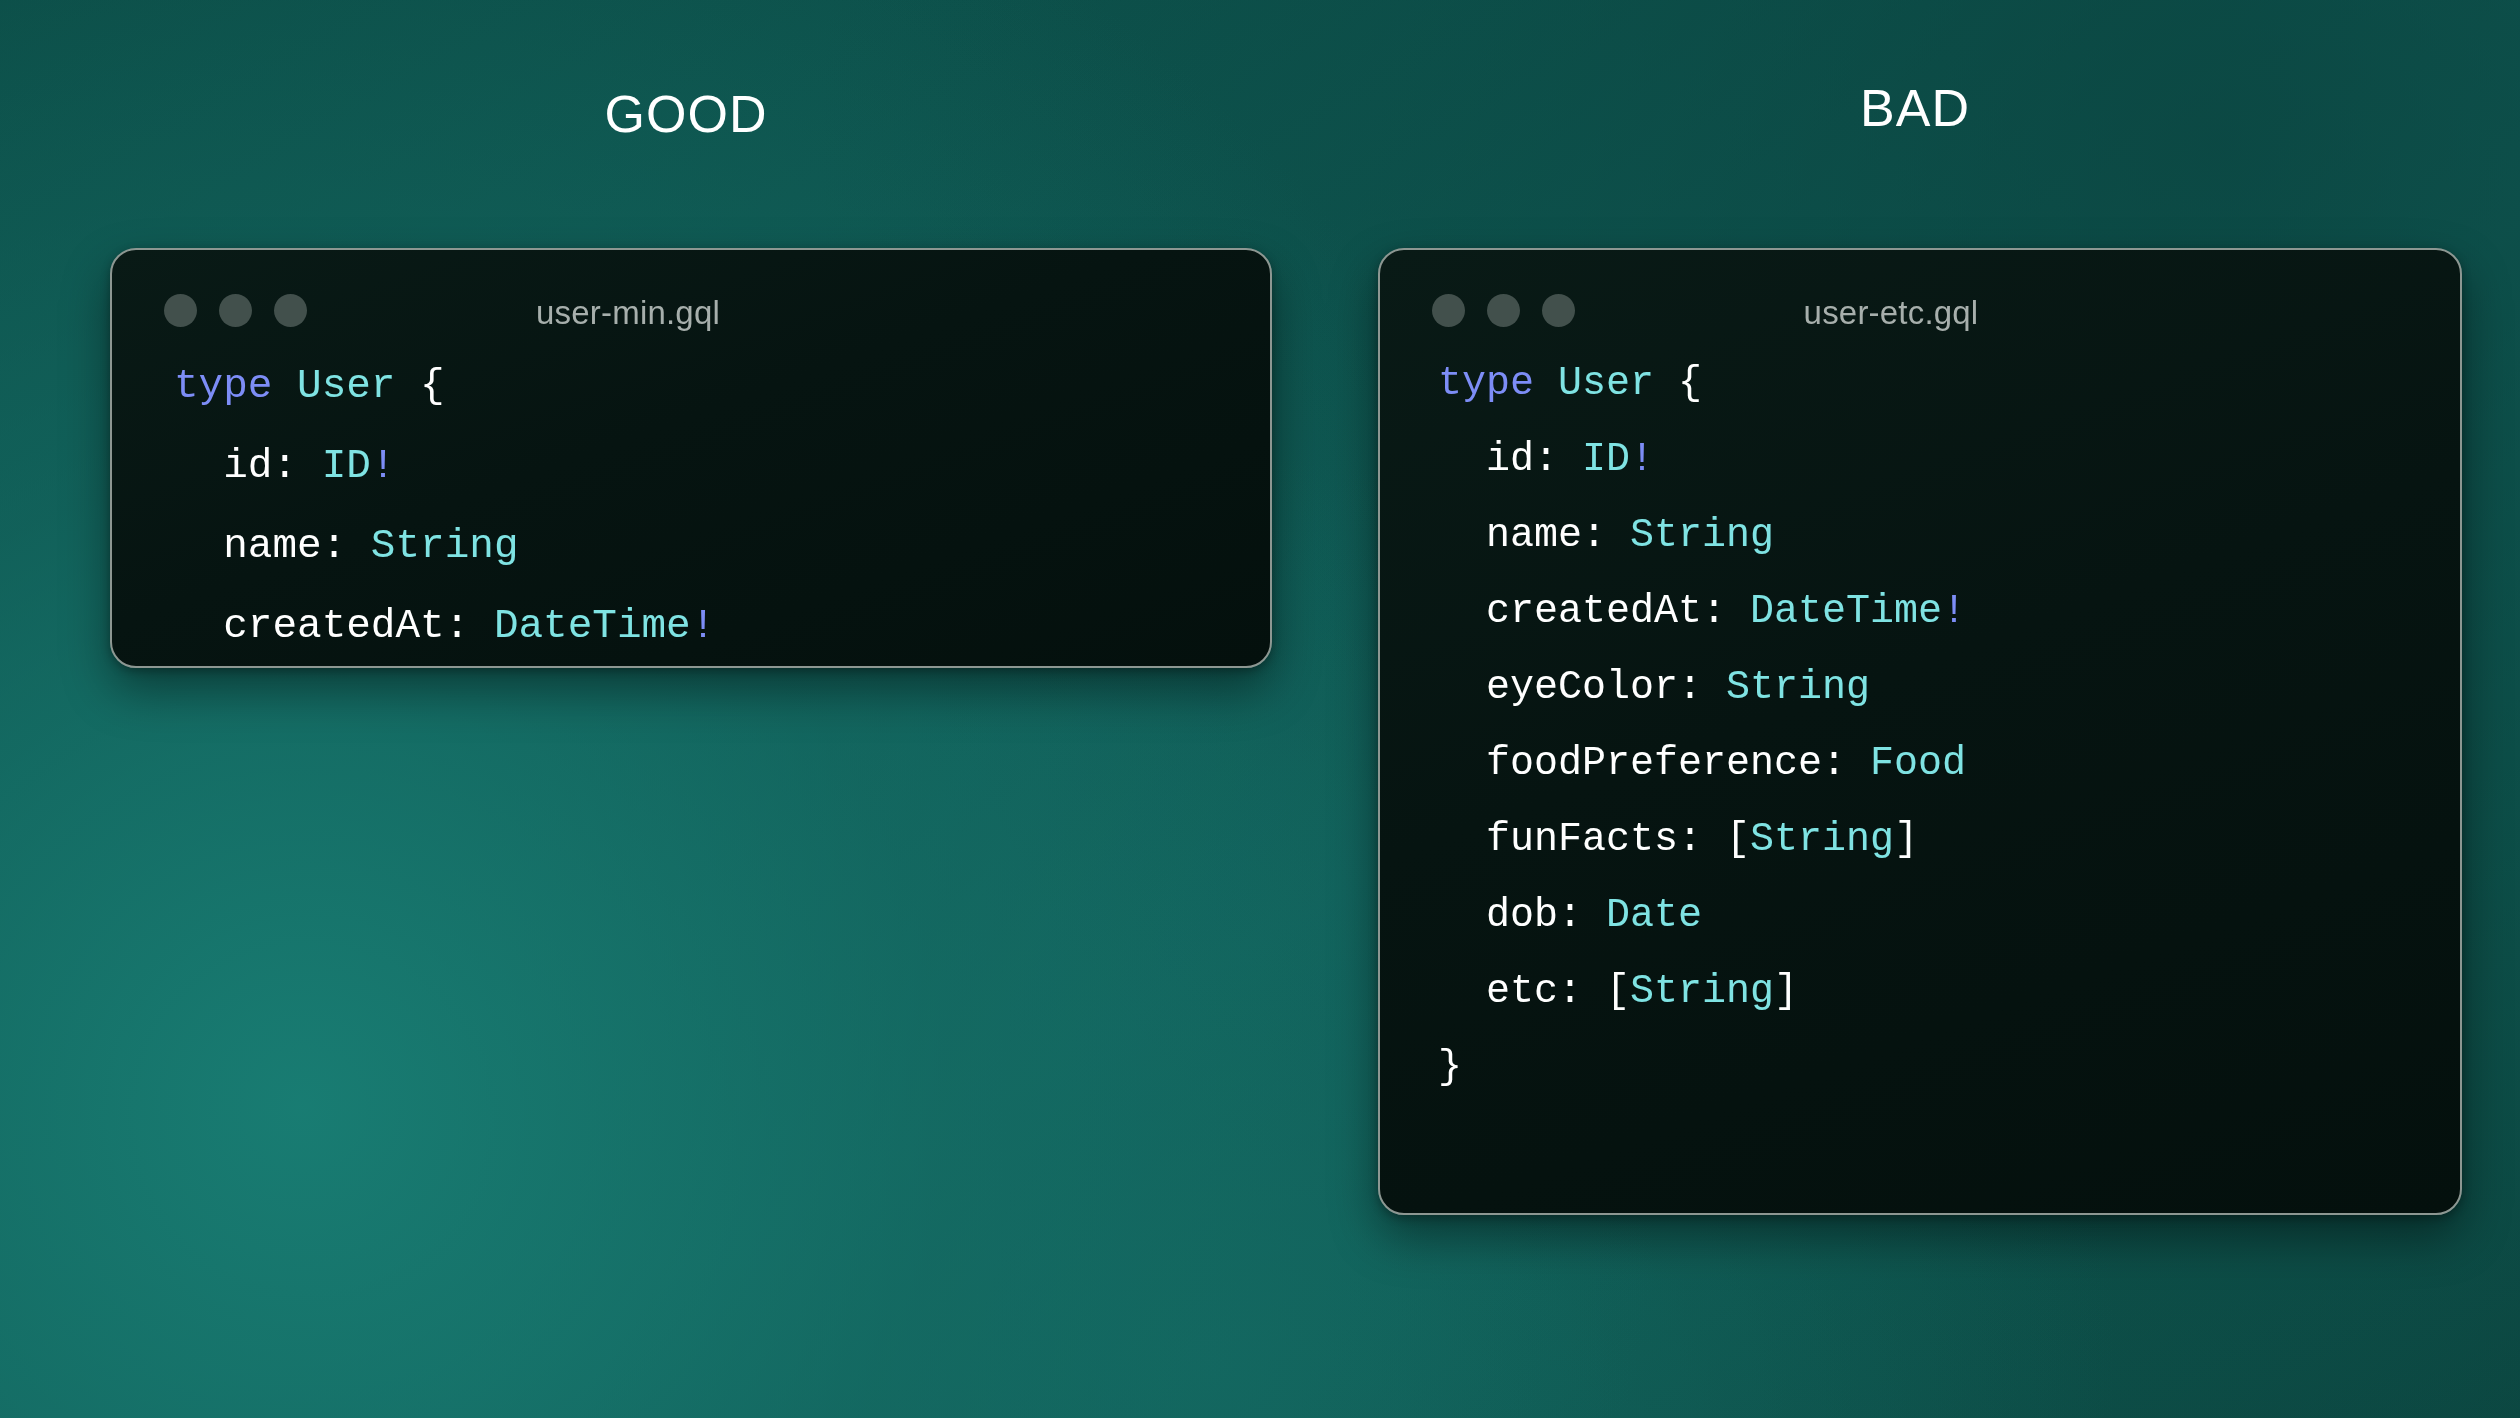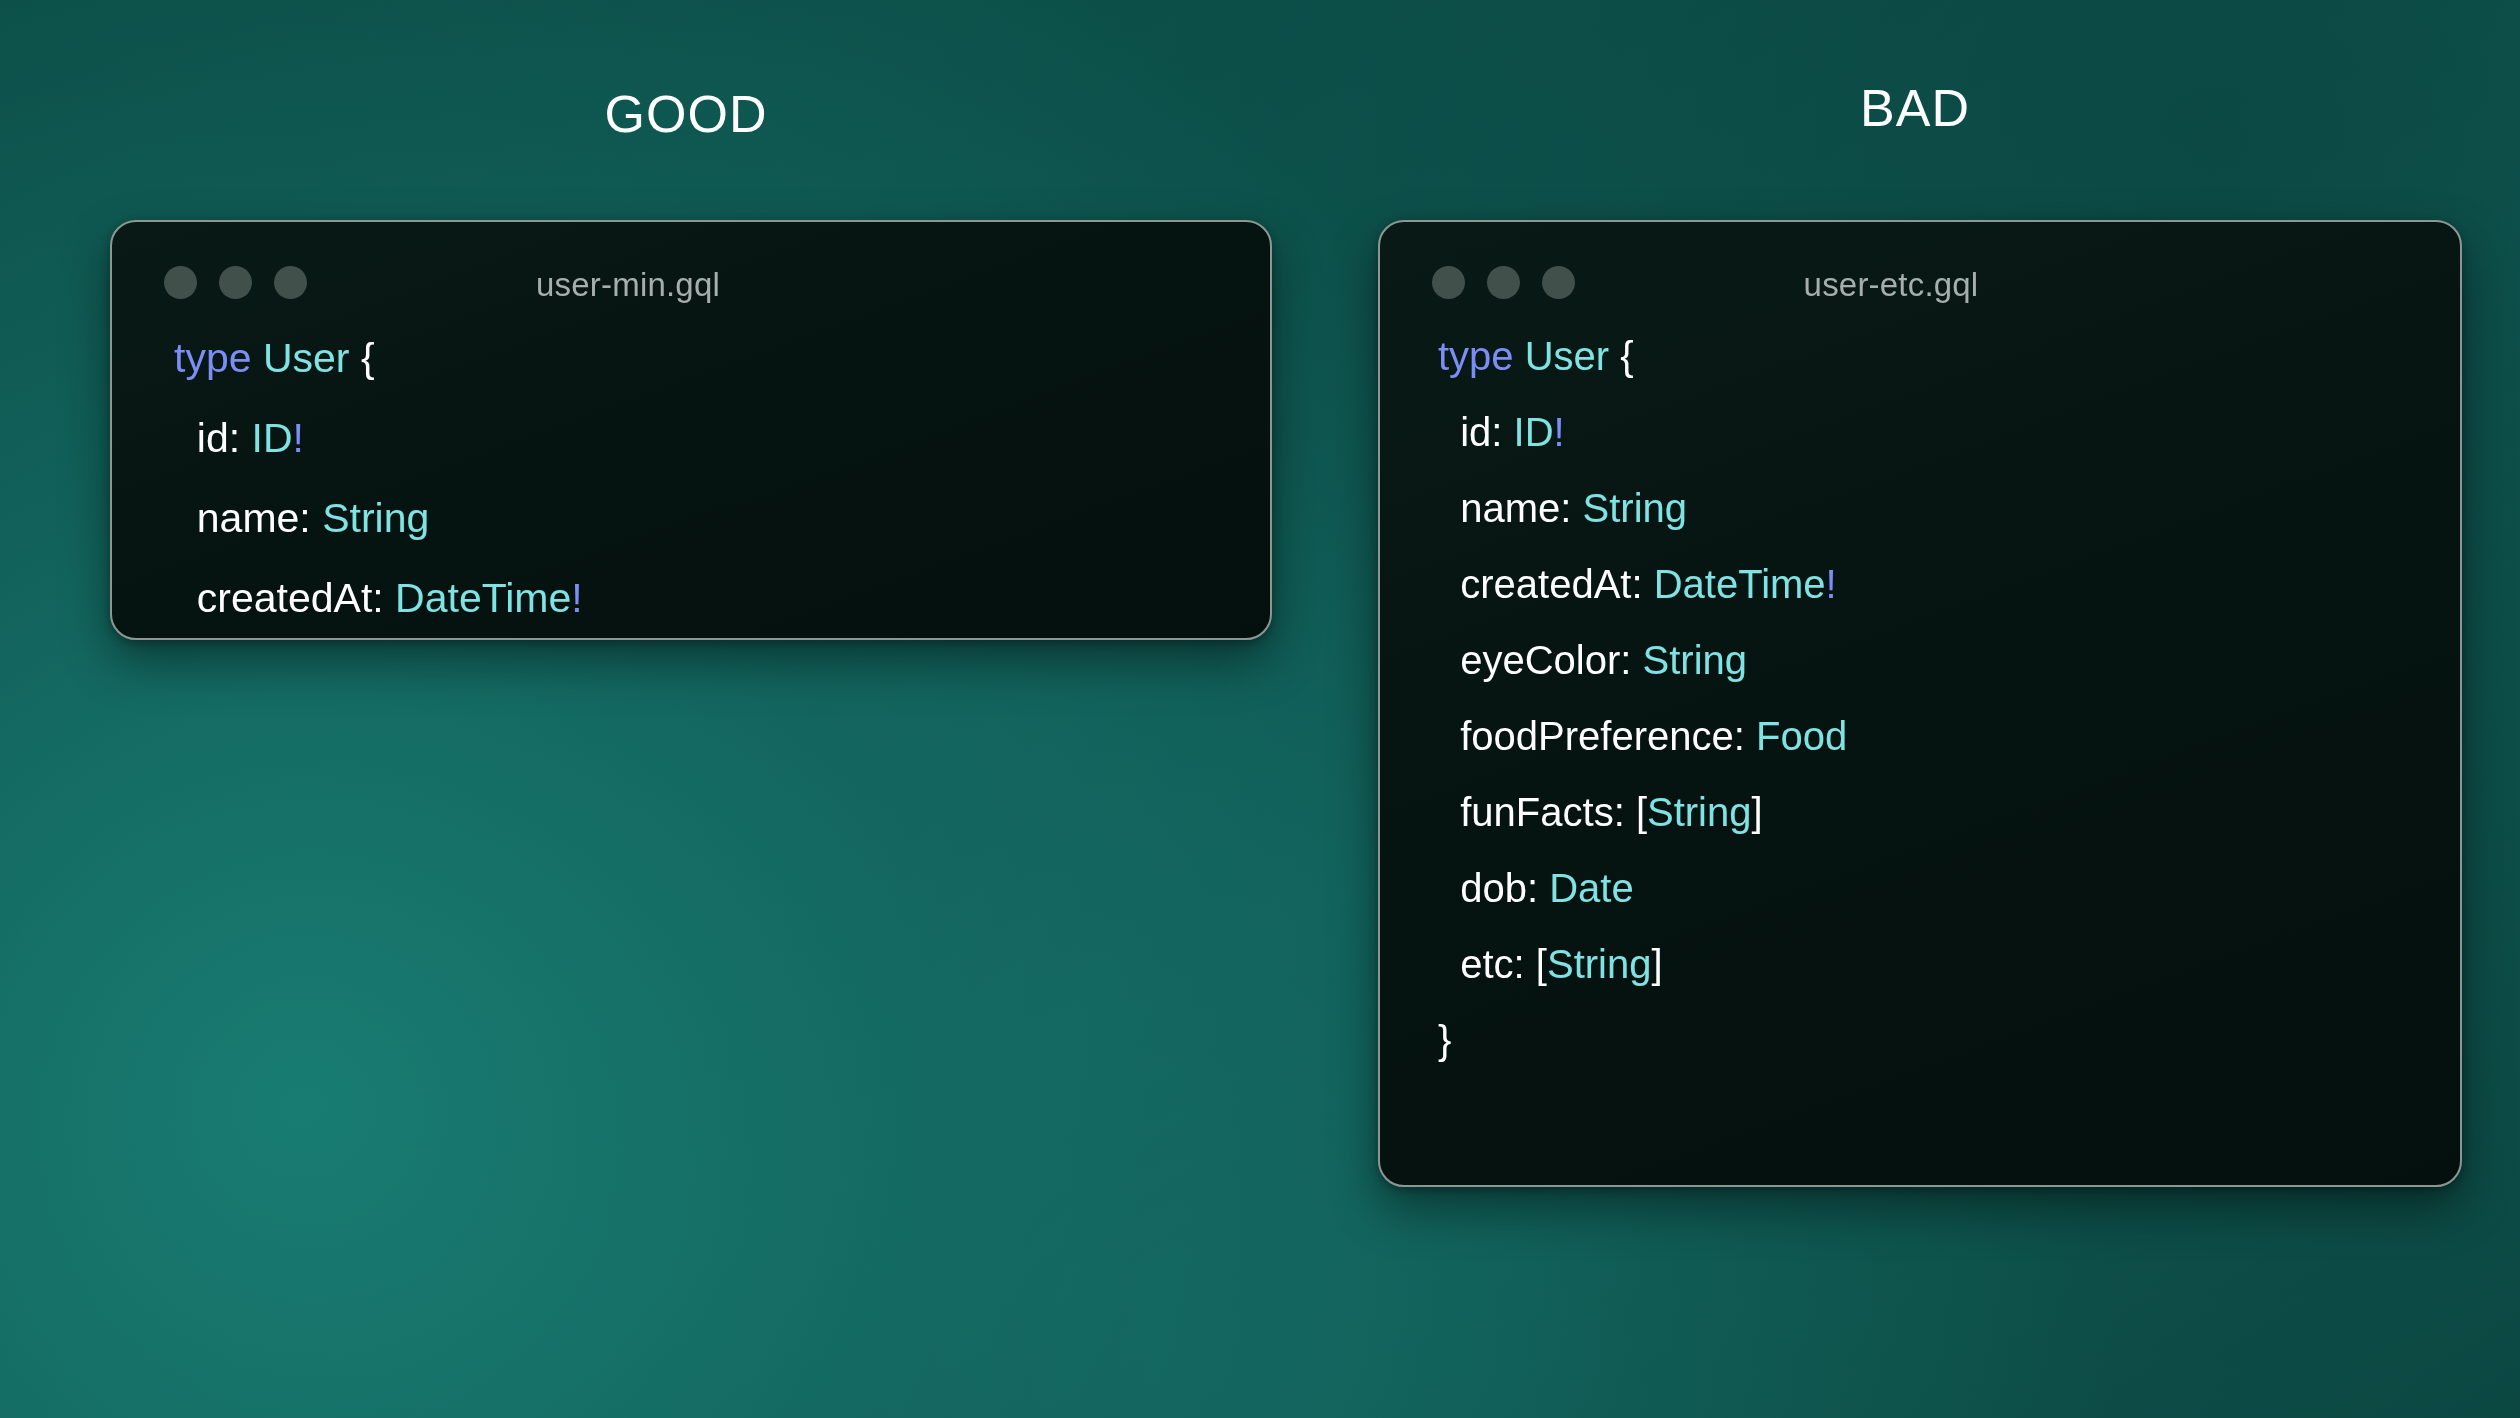--- a/index.html
+++ b/index.html
@@ -43,20 +43,21 @@
   #title-bad  { left: 1915px; top: 82px; }
 
   .code-window {
     position: absolute;
     background: linear-gradient(160deg, #091a16 0%, #061411 45%, #04100d 100%);
     border: 2px solid #8d9792;
     border-radius: 26px;
     box-shadow: 0 22px 48px rgba(0,0,0,0.42), 0 3px 10px rgba(0,0,0,0.30);
     overflow: hidden;
     box-sizing: border-box;
+    margin-top: 28px;
   }
   #window-good { left: 110px; top: 220px; width: 1162px; height: 420px; }
   #window-bad  { left: 1378px; top: 220px; width: 1084px; height: 967px; }
 
   .titlebar {
     position: relative;
     height: 96px;
   }
   .dots {
     position: absolute;
@@ -80,21 +81,21 @@
     font-size: 33px;
     font-family: "Liberation Sans", sans-serif;
     letter-spacing: 0.2px;
     pointer-events: none;
   }
   #window-good .filename { padding-right: 126px; box-sizing: border-box; }
   #window-bad  .filename { padding-right: 58px;  box-sizing: border-box; }
 
   .code-body {
     padding: 0 0 0 62px;
-    font-family: Liberation Sans, sans-serif;
+    font-family: Liberation Mono, monospace;
     font-size: 41px;
     line-height: 80px;
     color: #ffffff;
     white-space: pre;
   }
   #window-bad .code-body { padding-left: 58px; font-size: 40px; line-height: 76px; }
 
   .code-line { white-space: pre; }
   .tok-kw     { color: #7d8df6; }
   .tok-type   { color: #7fe3e3; }

